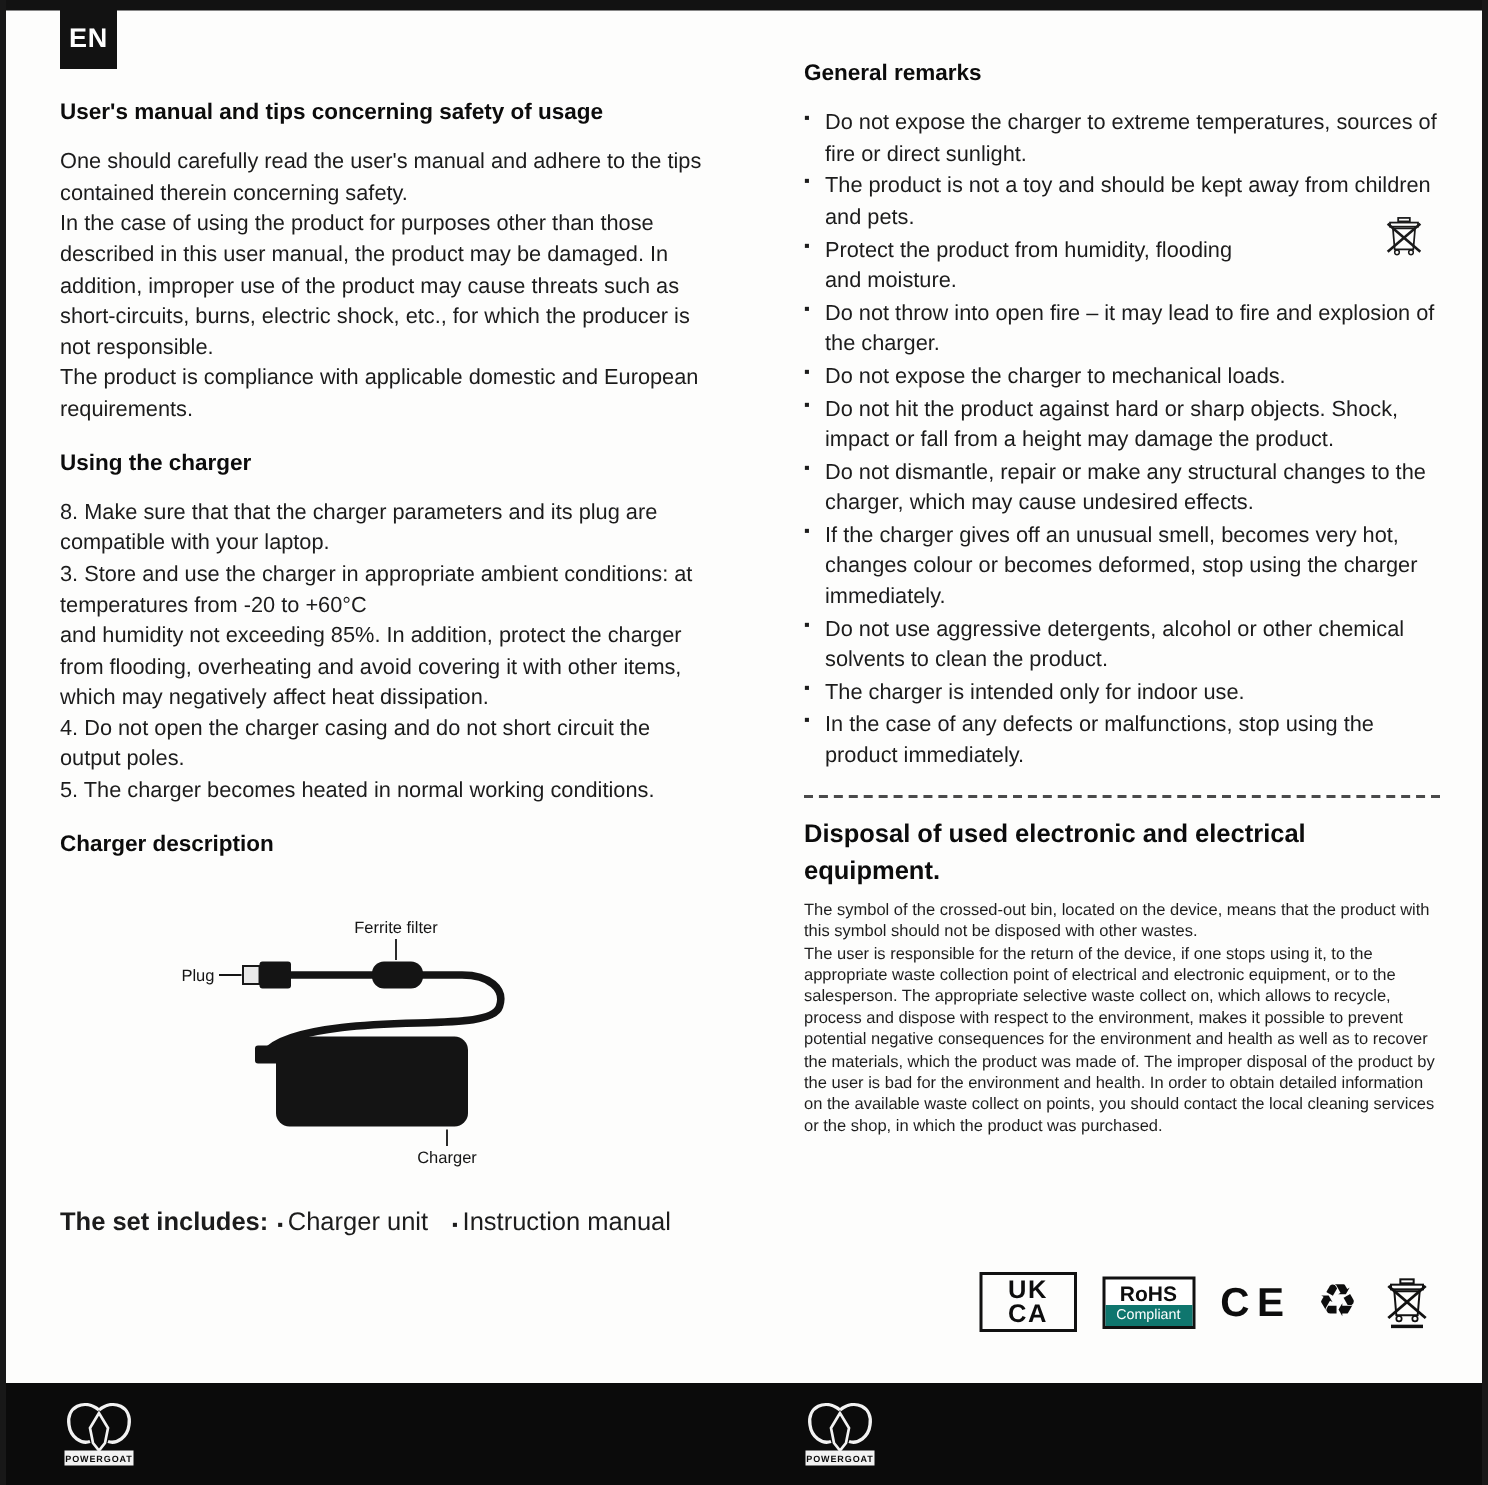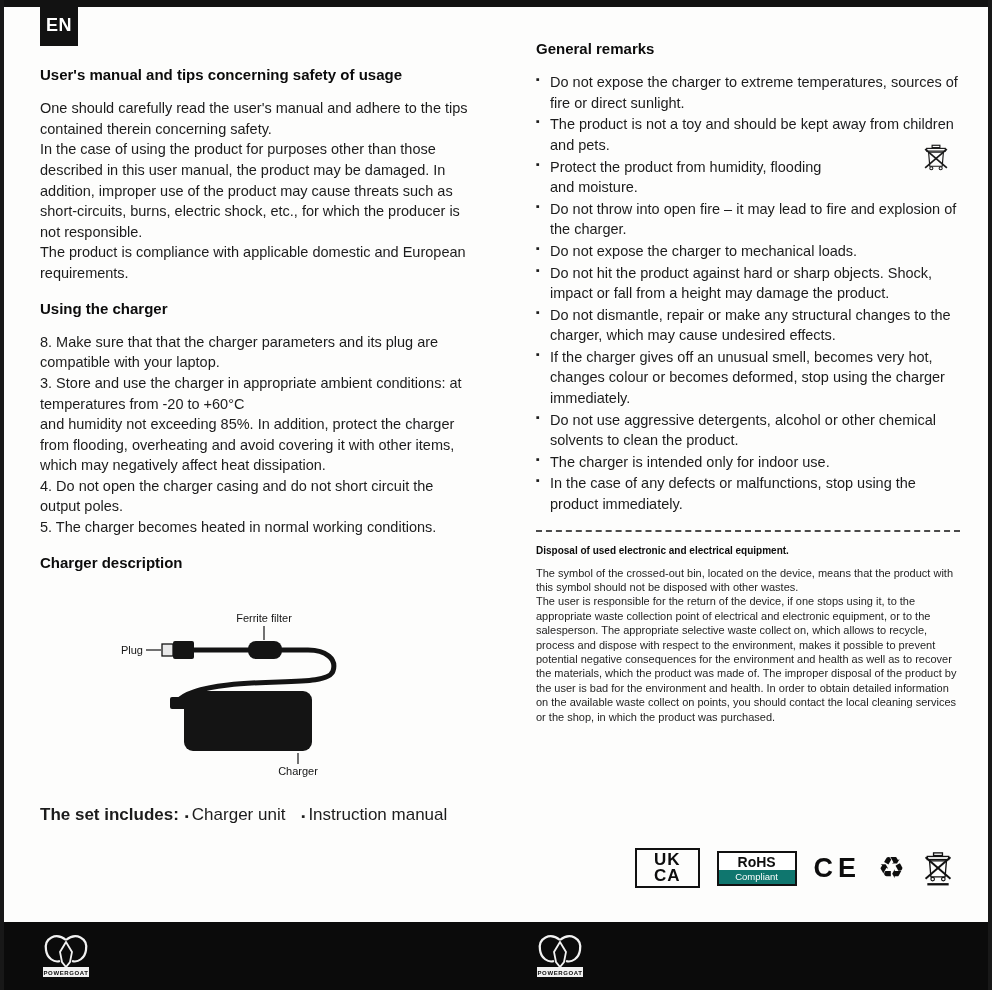--- a/index.html
+++ b/index.html
@@ -21,32 +21,32 @@
   .col-right { left: 532px; top: 38px; width: 424px; }
   h2 { font-size: 15px; font-weight: bold; color: #0c0c0c; margin: 14px 0 13px 0; }
   .col-left h2:first-child, .col-right h2:first-child { margin-top: 0; }
   .pre { white-space: pre-line; }
   .body-text { margin-bottom: 2px; }
   ul.steps, ul.remarks, ul.inline-list { list-style: none; }
   ul.steps li { margin: 0; }
   ul.remarks li { position: relative; padding-left: 14px; margin: 0 0 1px 0; }
   ul.remarks li::before { content: "▪"; position: absolute; left: 0; top: 0; font-size: 11px; }
   .dashed-divider { border-top: 2px dashed #4a4a4a; margin: 16px 0 12px 0; height: 0; }
-  h3.small-heading { font-size: 10px; font-weight: bold; color: #0c0c0c; margin: 0 0 7px 0; }
+  h3.small-heading { font-size: 17px; font-weight: bold; color: #0c0c0c; margin: 0 0 7px 0; }
   .small-text { font-size: 11px; line-height: 1.31; color: #1e1e1e; }
   .diagram { position: relative; margin-top: 36px; width: 430px; height: 172px; }
   .diagram svg text { font-family: "Liberation Sans", sans-serif; fill: #151515; }
   .set-includes { margin-top: 22px; display: flex; align-items: baseline; gap: 6px; font-size: 17px; }
   .set-includes .label { font-weight: bold; }
   ul.inline-list { display: flex; gap: 16px; }
   ul.inline-list li::before { content: "▪ "; font-size: 11px; }
   .weee-small { position: absolute; top: 142px; right: 38px; }
   .marks { position: absolute; top: 848px; right: 34px; display: flex; align-items: center; gap: 17px; }
   .ukca { border: 2px solid #111; padding: 2px 17px; font-weight: bold; font-size: 17px; line-height: 0.95; letter-spacing: 1px; color: #0d0d0d; }
-  .rohs { border: 2px solid #111; width: 80px; text-align: center; background: #fff; }
+  .rohs { border: 2px solid #111; width: 62px; text-align: center; background: #fff; }
   .rohs-title { font-weight: bold; font-size: 14px; padding: 1px 2px 0 2px; color: #0d0d0d; }
   .rohs-sub { background: #0f766e; color: #fff; font-size: 9.5px; padding: 1px 2px 2px 2px; }
   .ce { font-size: 27px; font-weight: bold; letter-spacing: 5px; color: #0d0d0d; }
   .recycle { font-family: "DejaVu Sans", sans-serif; font-size: 30px; color: #0d0d0d; line-height: 1; }
   .bottom-bar { position: absolute; left: 0; right: 0; bottom: 0; height: 68px; background: #0b0b0b; }
   .logo { position: absolute; top: 50%; transform: translateY(-50%); }
   .logo-left { left: 34px; }
   .logo-center { left: 528px; }
   .logo text { font-family: "Liberation Sans", sans-serif; }
 </style>

